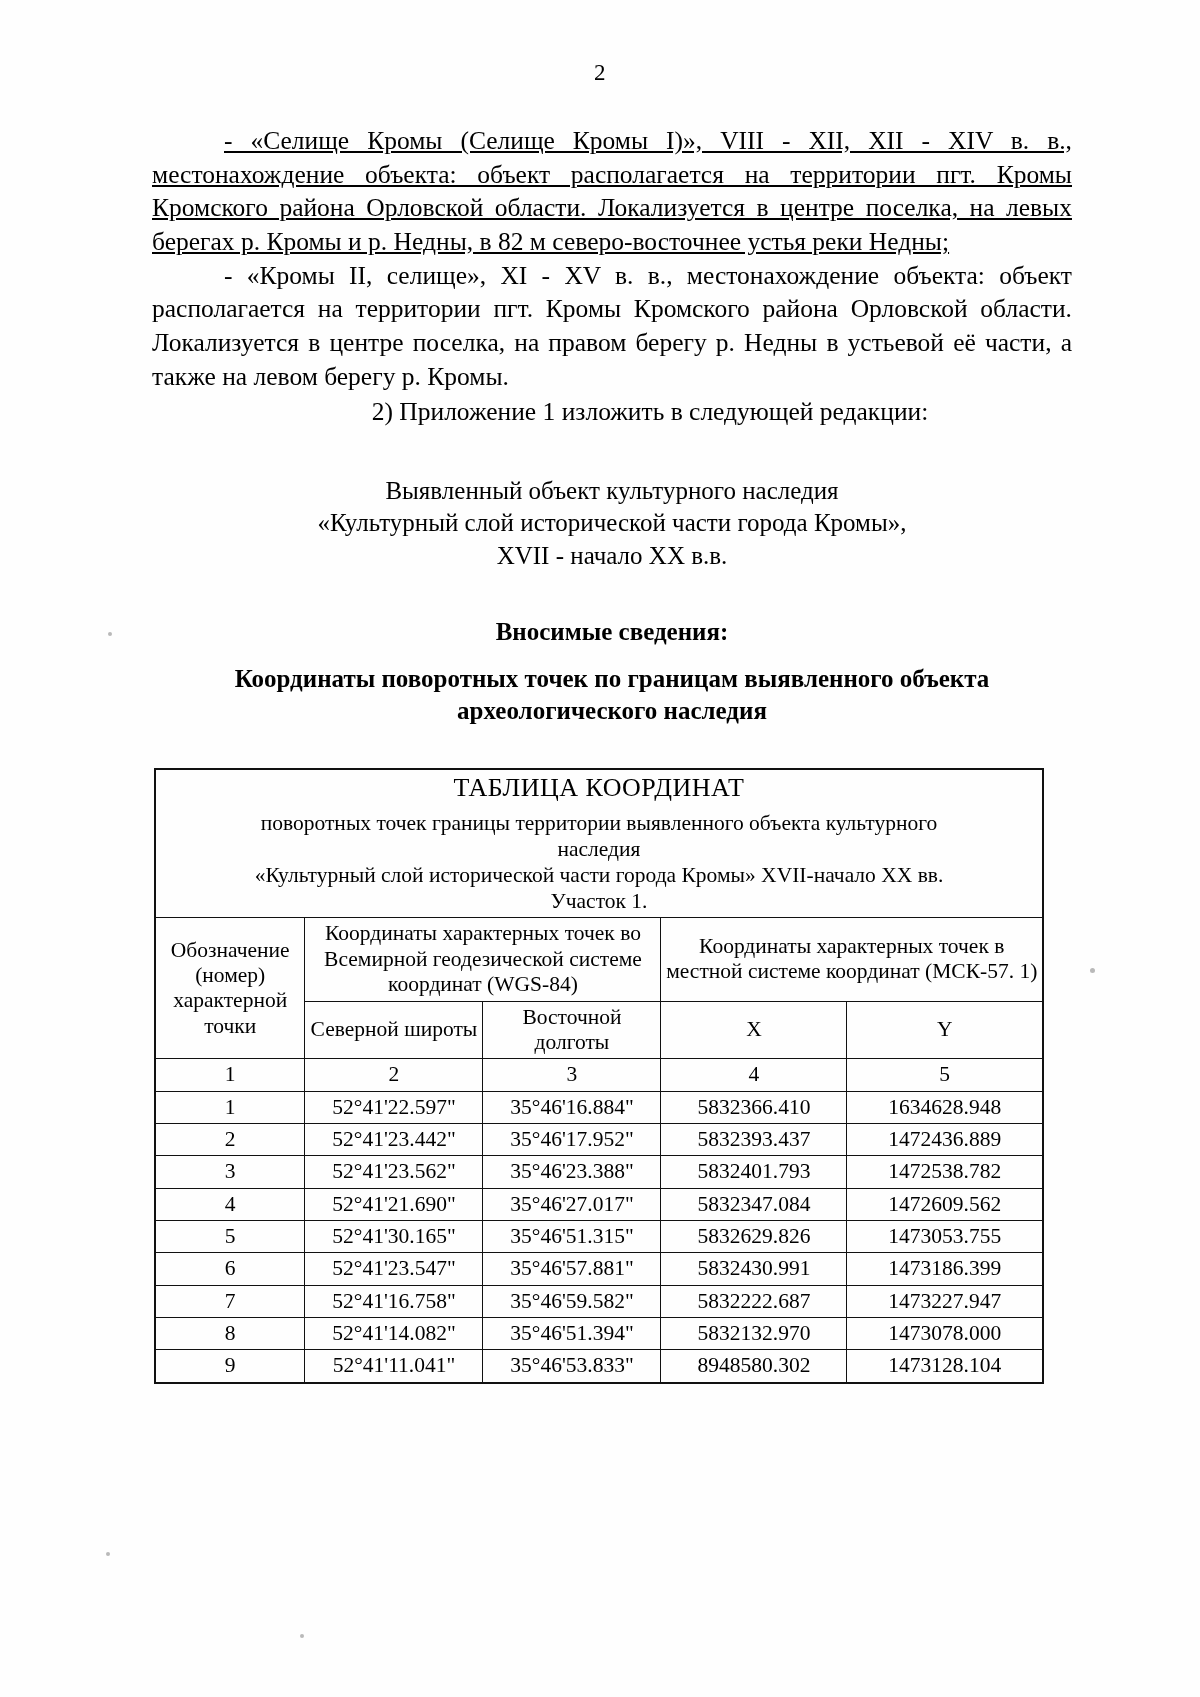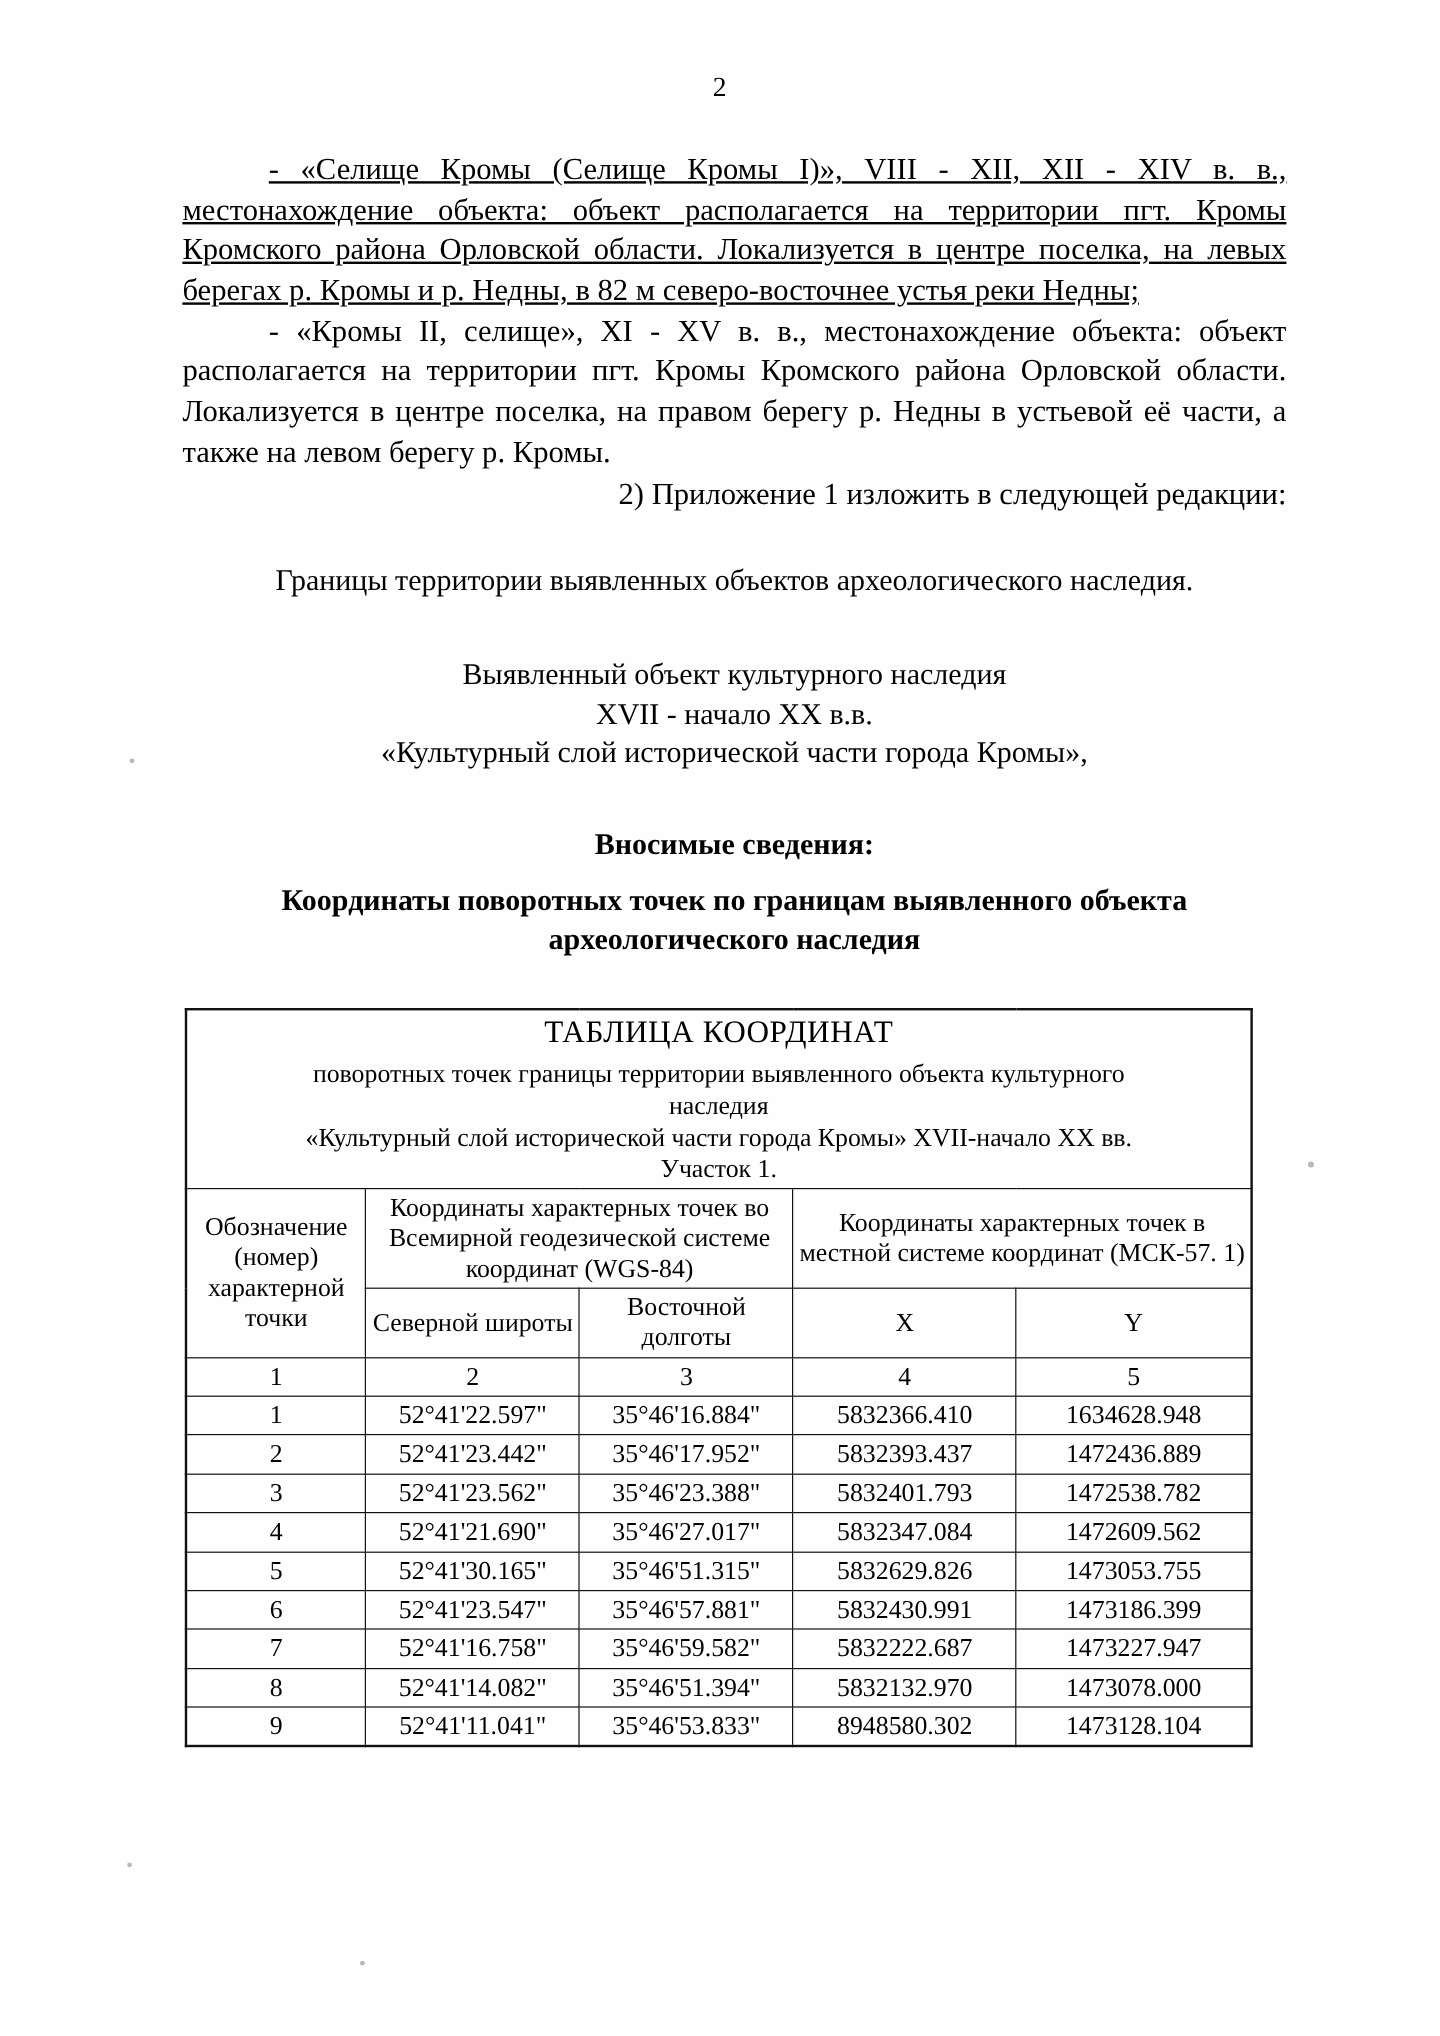--- a/index.html
+++ b/index.html
@@ -39,21 +39,21 @@
     margin-top: 38px;
     text-indent: 72px;
     text-decoration: underline;
   }
   .para.second {
     text-indent: 72px;
   }
   .para.item2 {
     margin-top: 2px;
     text-indent: 76px;
-    text-align: right;
+    text-align: center;
   }
   .center-line {
     font-size: 25px;
     line-height: 1.3;
     text-align: center;
     margin: 0;
   }
   .blk-granitsy { margin-top: 40px; }
   .blk-heading  { margin-top: 46px; }
   .blk-vnosimye { margin-top: 44px; font-weight: bold; }
@@ -124,28 +124,25 @@
   <div class="page-number">2</div>
 
   <div class="content">
 
     <p class="para first">- «Селище Кромы (Селище Кромы I)», VIII - XII, XII - XIV в. в., местонахождение объекта: объект располагается на территории пгт. Кромы Кромского района Орловской области. Локализуется в центре поселка, на левых берегах р. Кромы и р. Недны, в 82 м северо-восточнее устья реки Недны;</p>
 
     <p class="para second">- «Кромы II, селище», XI - XV в. в., местонахождение объекта: объект располагается на территории пгт. Кромы Кромского района Орловской области. Локализуется в центре поселка, на правом берегу р. Недны в устьевой её части, а также на левом берегу р. Кромы.</p>
 
     <p class="para item2">2) Приложение 1 изложить в следующей редакции:</p>
 
-    <div class="blk-granitsy">
-      <p class="center-line">Границы территории выявленных объектов археологического наследия.</p>
-    </div>
 
     <div class="blk-heading">
       <p class="center-line">Выявленный объект культурного наследия</p>
+      <p class="center-line">«Культурный слой исторической части города Кромы»,</p>
       <p class="center-line">XVII - начало XX в.в.</p>
-      <p class="center-line">«Культурный слой исторической части города Кромы»,</p>
     </div>
 
     <div class="blk-vnosimye">
       <p class="center-line">Вносимые сведения:</p>
       <p class="center-line" style="margin-top:14px">Координаты поворотных точек по границам выявленного объекта</p>
       <p class="center-line">археологического наследия</p>
     </div>
 
   </div>
 

